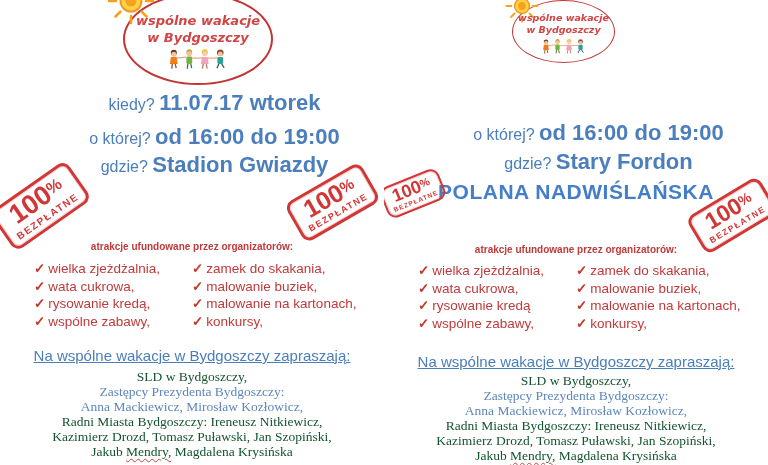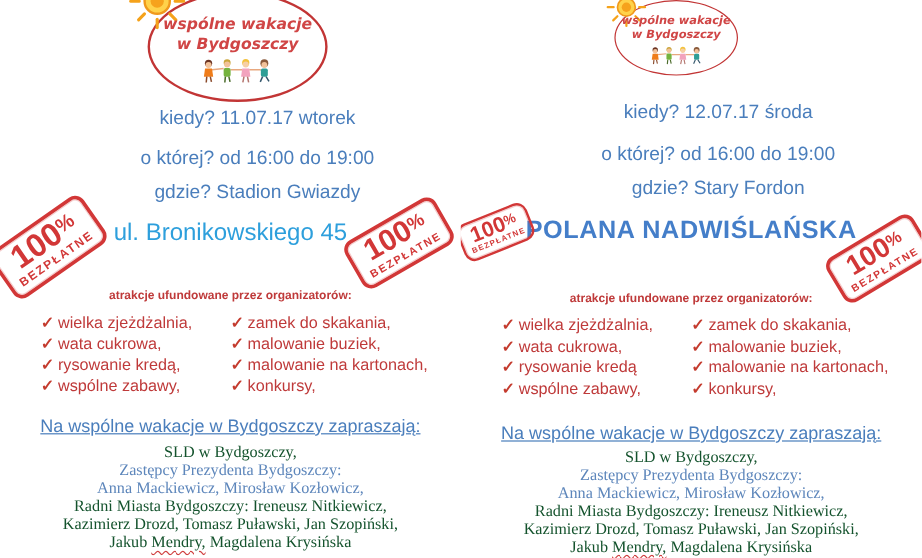--- a/index.html
+++ b/index.html
@@ -22,21 +22,21 @@
   .sun{position:absolute;}
   .f0 .sun{left:-16px;top:-16px;width:48px;height:48px;}
   .f1 .sun{left:-7px;top:-11px;width:34px;height:34px;}
   .children{display:block;margin-top:2px;}
   .f0 .children{width:62px;height:24px;}
   .f1 .children{width:46px;height:18px;}
 
   
   .info-line{position:absolute;left:0;width:100%;text-align:center;color:#4a7ebc;white-space:nowrap;}
   .lbl{font-size:16px;padding-left:45px;}
-  .val{font-size:16px;font-weight:normal;}
+  .val{font-size:22px;font-weight:bold;}
   .f0 .line-kiedy{top:90px;} .f0 .line-okt{top:124px;} .f0 .line-gdzie{top:152px;}
   .f1 .line-kiedy{top:85px;} .f1 .line-okt{top:120px;} .f1 .line-gdzie{top:149px;}
   .f0 .line-addr{top:183px;font-size:20px;color:#2d9fdc;}
   .f1 .line-addr{top:180px;font-size:21px;font-weight:bold;color:#447ec9;letter-spacing:0.5px;}
 
   
   .stamp{position:absolute;color:#d23737;}
   .stamp-box{border:3px solid #d23737;border-radius:9px;padding:1px 7px 3px;text-align:center;
              box-shadow:inset 0 0 0 1px rgba(210,55,55,.25);}
   .pct{display:block;font-weight:bold;line-height:1;}
@@ -144,21 +144,20 @@
       <span class="val">11.07.17 wtorek</span>
     </div>
     <div class="info-line line-okt">
       <span class="lbl">o której?</span>
       <span class="val">od 16:00 do 19:00</span>
     </div>
     <div class="info-line line-gdzie">
       <span class="lbl">gdzie?</span>
       <span class="val">Stadion Gwiazdy</span>
     </div>
-    <div class="info-line line-addr">ul. Bronikowskiego 45</div>
 
     <div class="stamp s1">
       <div class="stamp-box">
         <span class="pct"><span>100</span><span class="sign">%</span></span>
         <span class="lbl2">BEZPŁATNE</span>
       </div>
     </div>
     <div class="stamp s2">
       <div class="stamp-box">
         <span class="pct"><span>100</span><span class="sign">%</span></span>
@@ -245,24 +244,20 @@
             <circle cx="55" cy="6" r="2.5" fill="#f2c29a"></circle>
           <rect x="52" y="9" width="6" height="7" rx="1.5" fill="#2e9e96"></rect>
           <g stroke="#33566b" stroke-width="1.3">
               <line x1="53.5" y1="16" x2="51.5" y2="20.5"></line>
               <line x1="56.5" y1="16" x2="59" y2="20"></line>
             </g>
         </svg>
       </div>
     </div>
 
-    <div class="info-line line-kiedy">
-      <span class="lbl">kiedy?</span>
-      <span class="val">12.07.17 środa</span>
-    </div>
     <div class="info-line line-okt">
       <span class="lbl">o której?</span>
       <span class="val">od 16:00 do 19:00</span>
     </div>
     <div class="info-line line-addr">POLANA NADWIŚLAŃSKA</div>
     <div class="info-line line-gdzie">
       <span class="lbl">gdzie?</span>
       <span class="val">Stary Fordon</span>
     </div>
 

